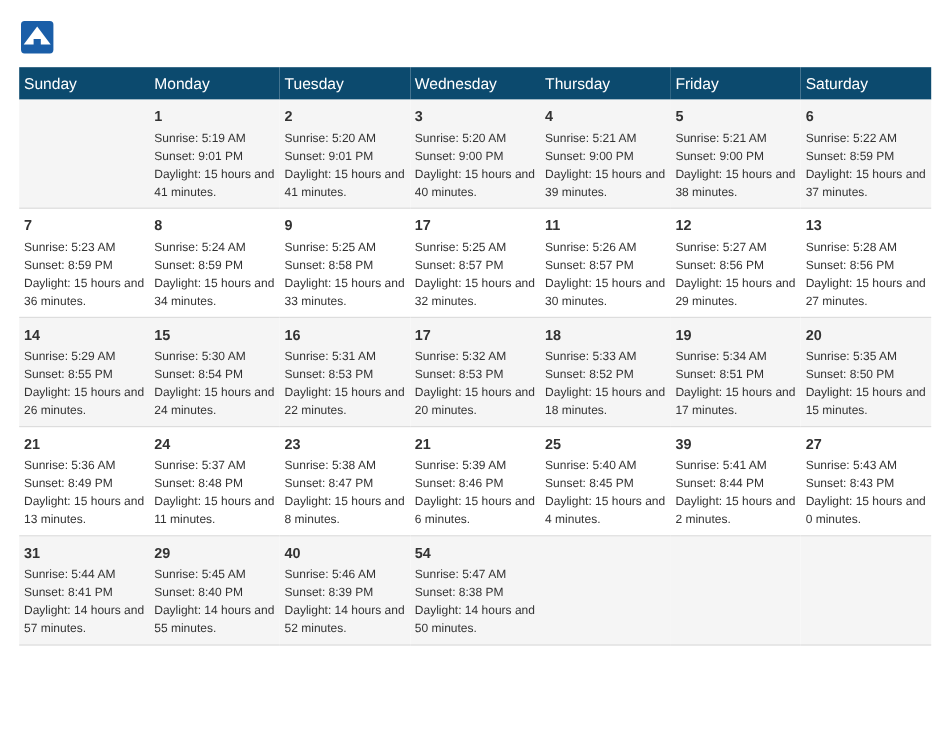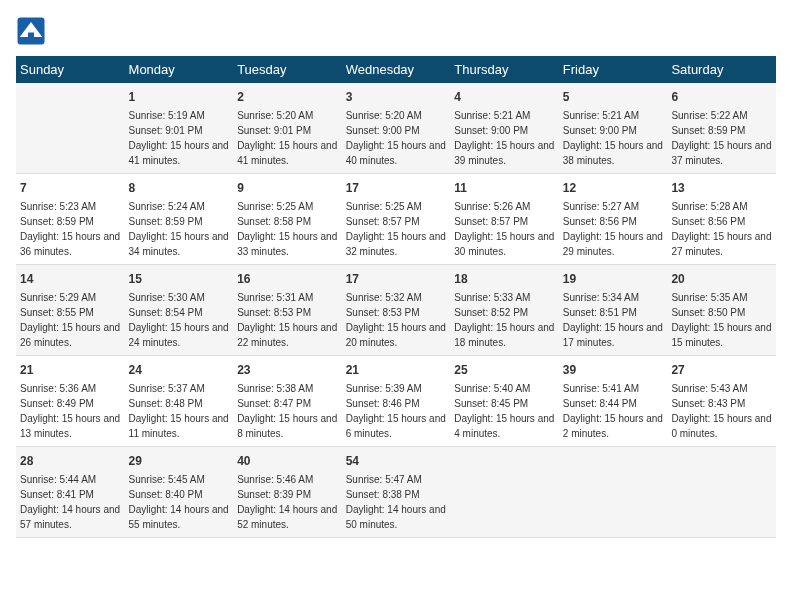--- a/index.html
+++ b/index.html
@@ -238,21 +238,21 @@
           <span class="day-number">39</span>
           <div class="day-info">Sunrise: 5:41 AM<br>Sunset: 8:44 PM<br>Daylight: 15 hours and 2 minutes.</div>
         </td>
         <td>
           <span class="day-number">27</span>
           <div class="day-info">Sunrise: 5:43 AM<br>Sunset: 8:43 PM<br>Daylight: 15 hours and 0 minutes.</div>
         </td>
       </tr>
       <tr>
         <td>
-          <span class="day-number">28</span>
+          <span class="day-number">31</span>
           <div class="day-info">Sunrise: 5:44 AM<br>Sunset: 8:41 PM<br>Daylight: 14 hours and 57 minutes.</div>
         </td>
         <td>
           <span class="day-number">29</span>
           <div class="day-info">Sunrise: 5:45 AM<br>Sunset: 8:40 PM<br>Daylight: 14 hours and 55 minutes.</div>
         </td>
         <td>
           <span class="day-number">40</span>
           <div class="day-info">Sunrise: 5:46 AM<br>Sunset: 8:39 PM<br>Daylight: 14 hours and 52 minutes.</div>
         </td>

